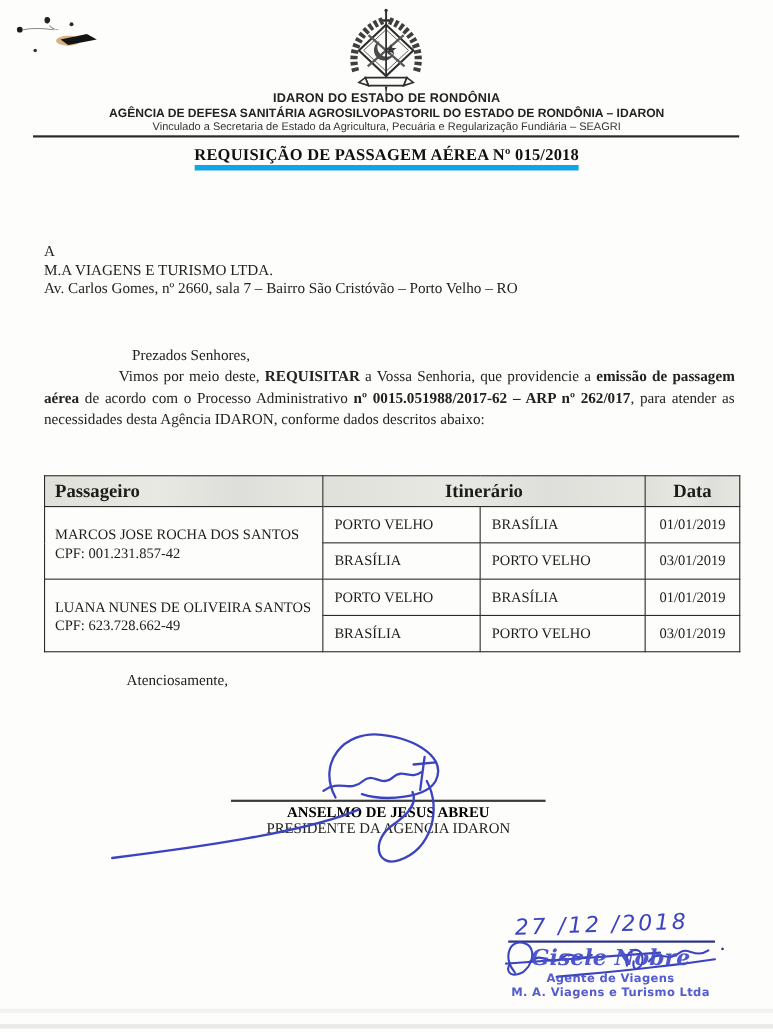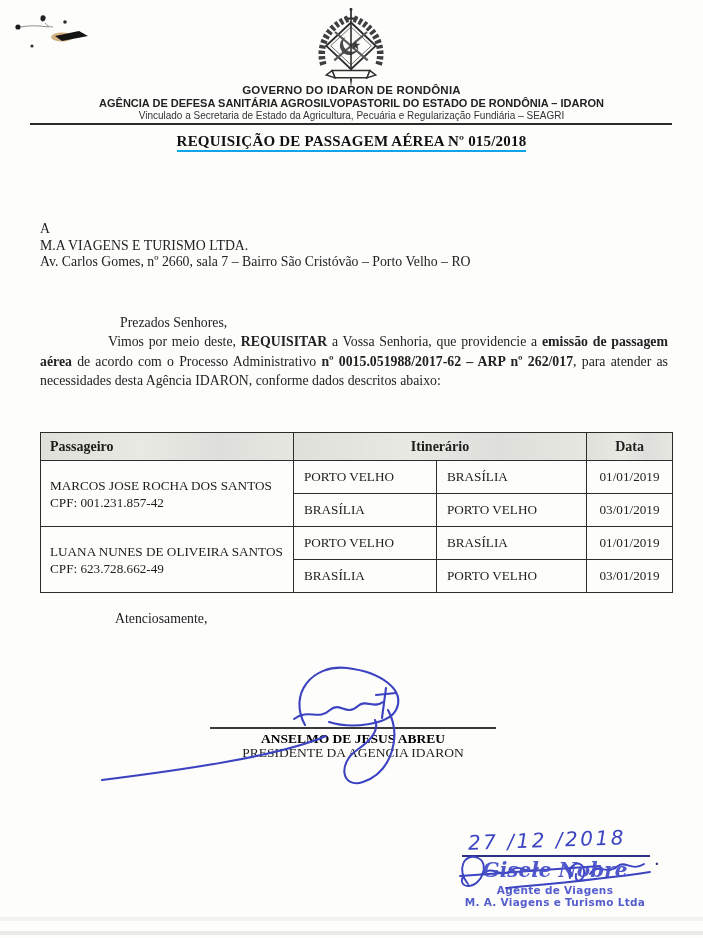--- a/index.html
+++ b/index.html
@@ -9,33 +9,33 @@
     font-family:"Liberation Serif", serif;
   }
   .abs{position:absolute;}
   
   .hdr-org{font-family:"Liberation Sans",sans-serif;font-weight:bold;font-size:11.5px;letter-spacing:.2px;color:#222;}
   .hdr-agency{font-family:"Liberation Sans",sans-serif;font-weight:bold;font-size:11px;color:#222;}
   .hdr-linked{font-family:"Liberation Sans",sans-serif;font-size:10px;color:#333;}
   .center{text-align:center;width:100%;}
   .rule{position:absolute;left:30px;right:31px;height:2px;background:#2a2a2a;}
   .doc-title{font-weight:bold;font-size:15px;letter-spacing:.2px;color:#111;}
-  .doc-title span{border-bottom:2px solid #0ea5e9;padding-bottom:1px;}
+  .doc-title span{border-bottom:5px solid #0ea5e9;padding-bottom:1px;}
   .body-text{font-size:13.8px;color:#222;}
   .dateline{text-align:right;}
   .para{
     position:absolute;left:40px;width:628px;text-align:justify;
     font-size:13.8px;line-height:19.5px;color:#222;text-indent:68px;
   }
   .b{font-weight:bold;}
   
   table.req{border-collapse:collapse;width:632px;table-layout:fixed;font-size:13.2px;color:#1c1c1a;}
   table.req th, table.req td{border:1.6px solid #2b2b29;vertical-align:middle;}
   table.req th{
-    background:#e3e3df;font-weight:bold;font-size:14px;height:25px;
+    background:#e3e3df;font-weight:bold;font-size:17px;height:25px;
     background-image:linear-gradient(90deg,#e0e0da 0%,#e9e9e4 40%,#dededa 70%,#e7e7e2 100%);
   }
   th.th-pass{text-align:left;padding-left:9px;}
   td.cell-pass{padding-left:9px;line-height:17px;}
   td.cell-leg{padding-left:10px;height:30px;}
   td.cell-date{text-align:center;}
   
   .sig-line{position:absolute;height:2px;background:#3a3a3a;}
   .sig-name{font-weight:bold;font-size:13.5px;text-align:center;color:#000000;}
   .sig-role{font-size:13.5px;text-align:center;color:#222;}
@@ -95,21 +95,21 @@
 
     <rect x="58.9" y="16" width="2.2" height="74" fill="#2f2f2f"></rect>
 
     <path d="M 34 86 L 86 86 L 82 96 L 38 96 Z" fill="#fbfbfa" stroke="#2e2e2e" stroke-width="2"></path>
     <path d="M 34 86 L 26 92 L 38 96 Z" fill="#fbfbfa" stroke="#2e2e2e" stroke-width="2"></path>
     <path d="M 86 86 L 94 92 L 82 96 Z" fill="#fbfbfa" stroke="#2e2e2e" stroke-width="2"></path>
 
     <polygon points="58.5,97 61.5,97 60,110" fill="#2f2f2f"></polygon>
   </svg>
 
-  <div class="abs center hdr-org" style="top:84px;">GOVERNO DO IDARON DE RONDÔNIA</div>
+  <div class="abs center hdr-org" style="top:84px;">IDARON DO ESTADO DE RONDÔNIA</div>
   <div class="abs center hdr-agency" style="top:97px;">AGÊNCIA DE DEFESA SANITÁRIA AGROSILVOPASTORIL DO ESTADO DE RONDÔNIA – IDARON</div>
   <div class="abs center hdr-linked" style="top:110px;">Vinculado a Secretaria de Estado da Agricultura, Pecuária e Regularização Fundiária – SEAGRI</div>
 
   <div class="rule" style="top:123px;"></div>
 
   <div class="abs center doc-title" style="top:133px;">
     <span>REQUISIÇÃO DE PASSAGEM AÉREA Nº 015/2018</span>
   </div>
 
 

